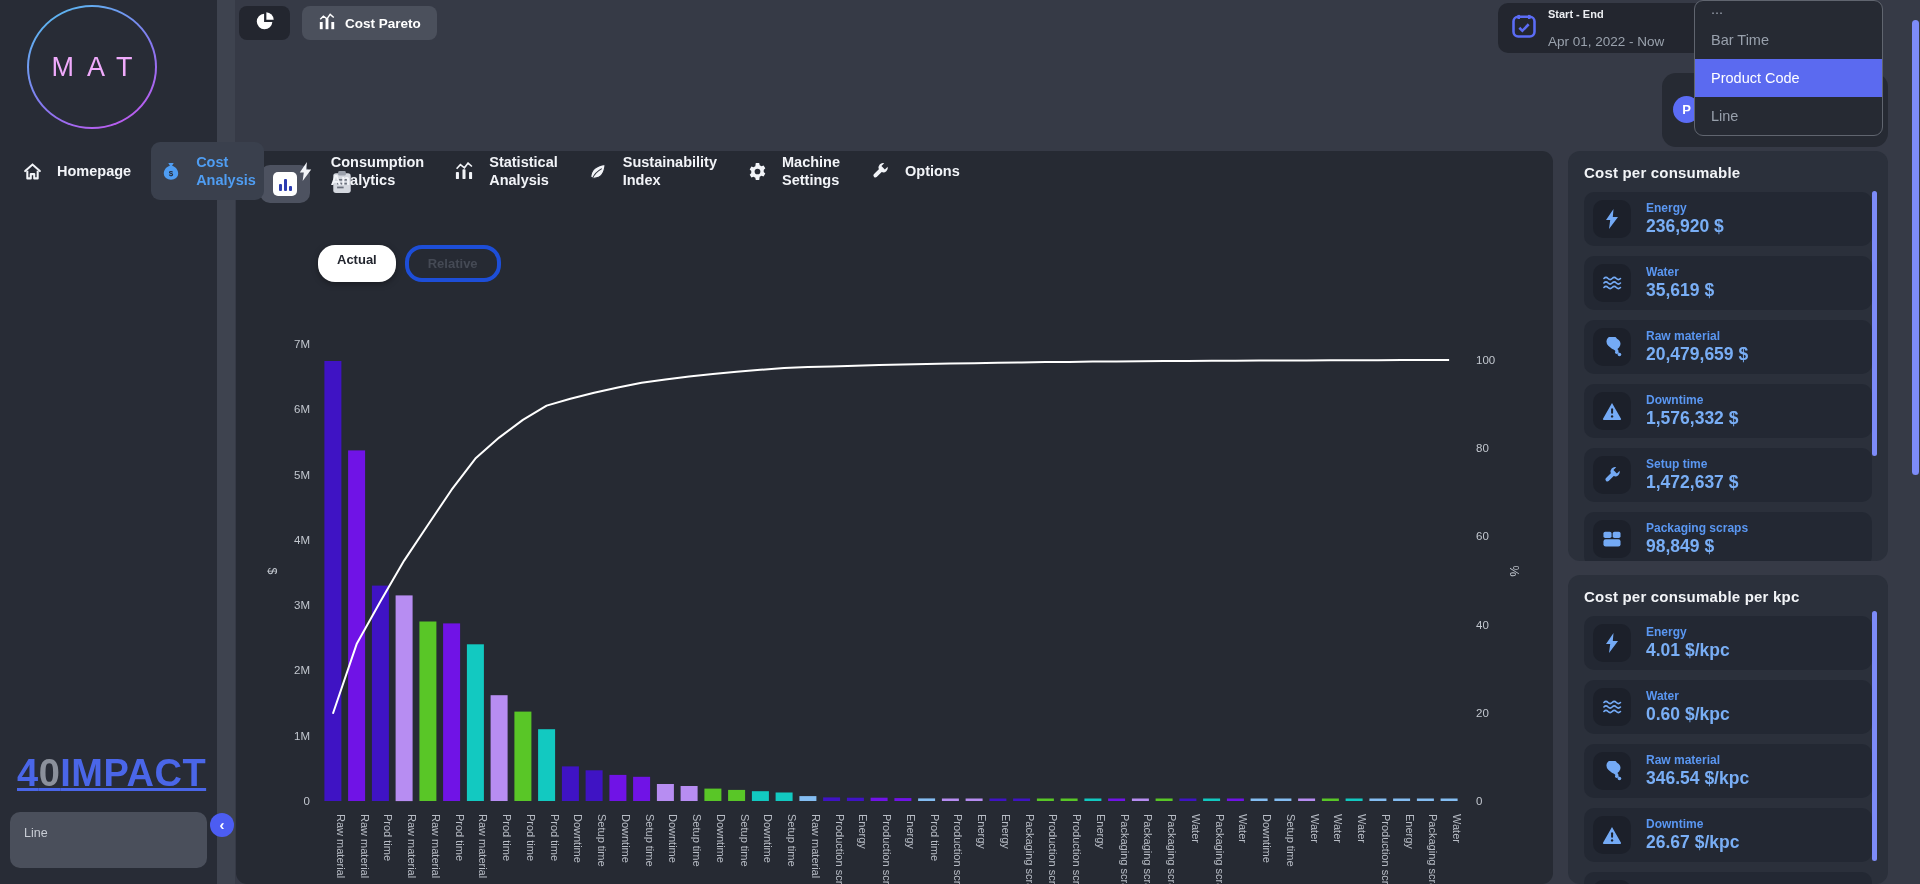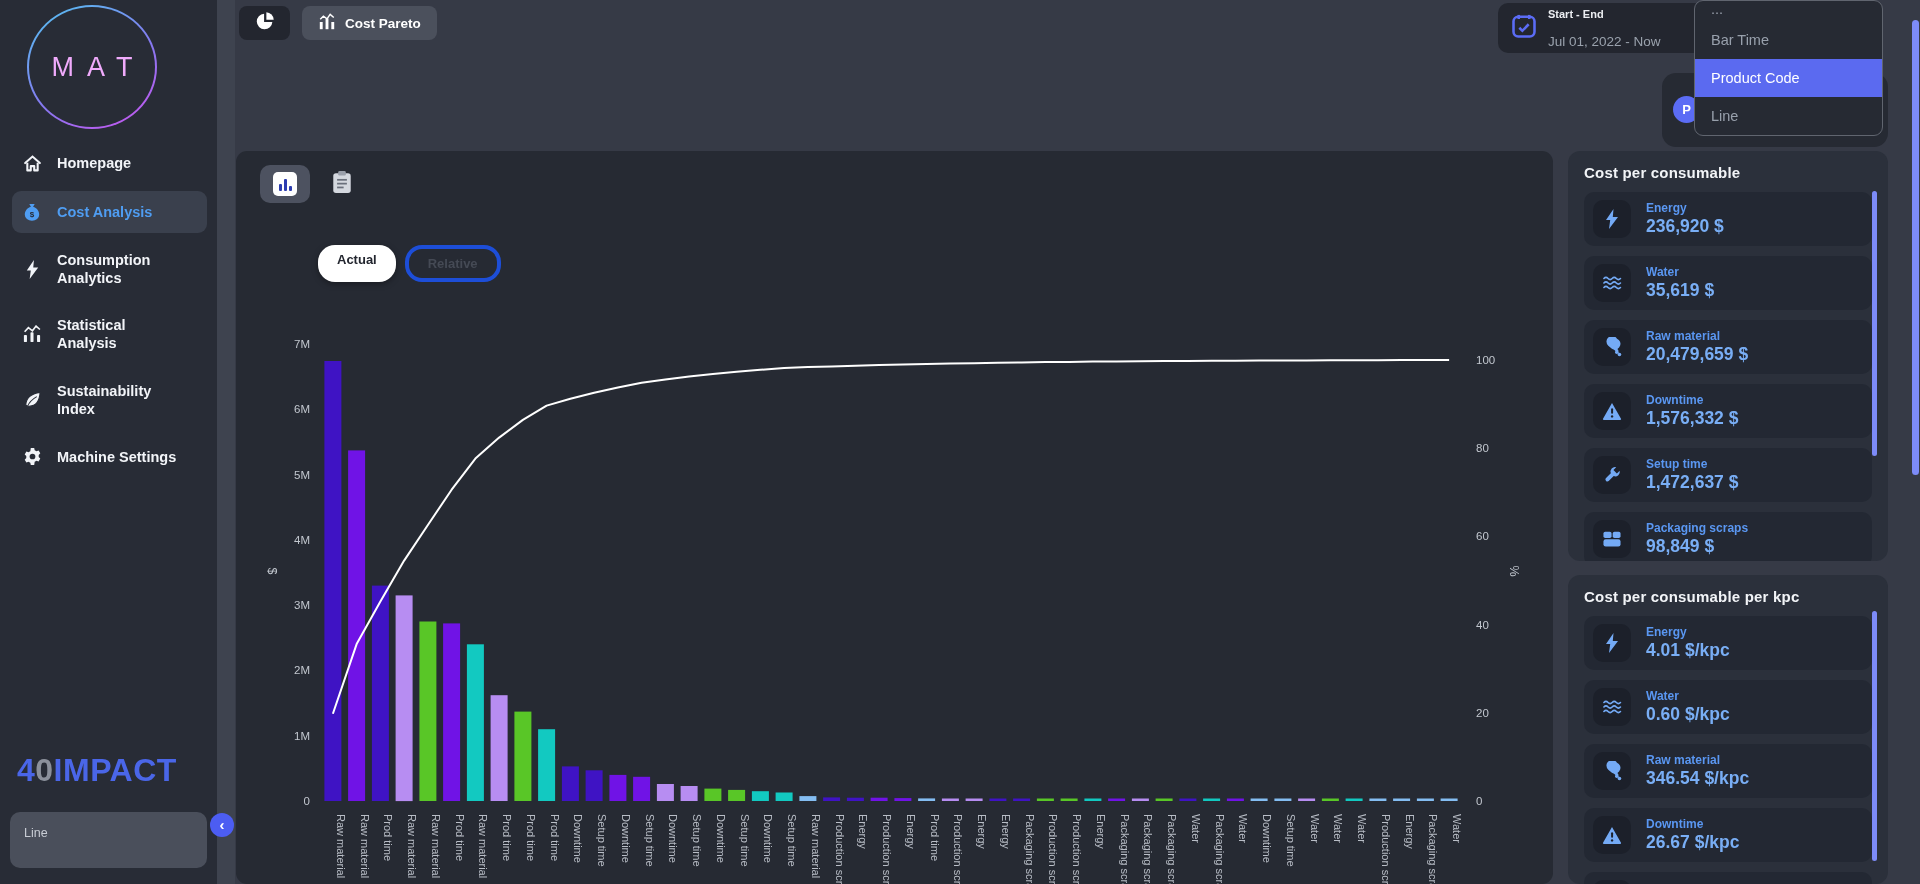--- a/index.html
+++ b/index.html
@@ -6,27 +6,27 @@
   *{box-sizing:border-box;font-family:"Liberation Sans","DejaVu Sans",sans-serif;}
   .app{position:relative;width:1920px;height:884px;overflow:hidden;background:#363a46;}
 
   
   .sidebar{position:absolute;left:0;top:0;width:217px;height:884px;background:#282c36;z-index:5;}
   .side-strip{position:absolute;left:217px;top:0;width:18px;height:884px;background:#3e434f;z-index:4;}
   .logo-ring{position:absolute;left:27px;top:5px;width:130px;height:124px;border-radius:50%;
     background:linear-gradient(150deg,#52c6f2 0%,#8579f0 55%,#cf52f0 100%);}
   .logo-inner{position:absolute;inset:2px;border-radius:50%;background:#282c36;display:flex;align-items:center;justify-content:center;}
   .logo-txt{color:#f0abfc;font-size:27px;font-weight:300;letter-spacing:13px;padding-left:13px;}
-  .nav{position:absolute;left:0;top:142px;width:217px;display:flex;flex-direction:column;}
+  .nav{position:absolute;left:0;top:142px;width:217px;display:flex;flex-direction:row;}
   .nav-item{display:flex;align-items:center;gap:15px;color:#f2f4f8;font-size:14.5px;font-weight:700;
     padding:11px 8px 11px 22px;margin-bottom:7px;cursor:pointer;line-height:1.25;}
   .nav-item .ic{width:20px;height:20px;flex:0 0 20px;display:flex;align-items:center;justify-content:center;color:#f2f4f8;}
   .nav-item.active{background:#3a404d;border-radius:9px;margin:0 10px 7px 12px;padding-left:10px;color:#4f9df2;}
   .nav-item.active .ic{color:#4f9df2;}
-  .brand{position:absolute;left:17px;top:752px;font-size:32px;font-weight:800;letter-spacing:.5px;color:#4a66e8;}
+  .brand{position:absolute;left:17px;top:752px;font-size:38px;font-weight:800;letter-spacing:.5px;color:#4a66e8;text-decoration:underline;}
   .brand .zero{color:#8b909b;}
   .line-box{position:absolute;left:10px;top:812px;width:197px;height:56px;background:#4a4f5b;border-radius:10px;padding:11px 14px;}
   .line-box span{color:#c9cdd5;font-size:12.5px;}
   .collapse-btn{position:absolute;left:210px;top:813px;width:24px;height:24px;border-radius:50%;background:#4c5df2;
     color:#fff;display:flex;align-items:center;justify-content:center;font-size:15px;font-weight:700;z-index:6;cursor:pointer;padding-bottom:2px;}
 
   
   .pie-btn{position:absolute;left:239px;top:6px;width:51px;height:34px;background:#23262f;border-radius:8px;
     display:flex;align-items:center;justify-content:center;cursor:pointer;}
   .pareto-tab{position:absolute;left:302px;top:6px;height:34px;background:#4b505c;border-radius:8px;
@@ -132,20 +132,28 @@
         </div>
         <div class="nav-item">
           <span class="ic">
             <svg width="19" height="19" viewBox="0 0 20 20">
               <path fill="currentColor" d="M8.2 1 h3.6 l.5 2.3 a7 7 0 0 1 1.9 1.1 l2.2-.8 1.8 3.1-1.7 1.6 a7 7 0 0 1 0 2.2 l1.7 1.6-1.8 3.1-2.2-.8 a7 7 0 0 1 -1.9 1.1 L11.8 19 H8.2 l-.5-2.3 a7 7 0 0 1 -1.9-1.1 l-2.2.8-1.8-3.1 1.7-1.6 a7 7 0 0 1 0-2.2 L1.8 7.9 3.6 4.8 l2.2.8 a7 7 0 0 1 1.9-1.1 Z"></path>
               <circle cx="10" cy="10" r="3" fill="#282c36"></circle>
             </svg>
           </span>
           <span style="max-width: 130px;">Machine Settings</span>
         </div>
+        <div class="nav-item">
+          <span class="ic">
+            <svg width="18" height="18" viewBox="0 0 20 20">
+              <path fill="currentColor" d="M18.5 5.2 a5 5 0 0 1 -6.6 6 L6.3 16.8 a2.3 2.3 0 0 1 -3.2 -3.2 L8.7 8 a5 5 0 0 1 6 -6.6 L11.6 4.5 l3.8 3.8 Z"></path>
+            </svg>
+          </span>
+          <span style="max-width: 130px;">Options</span>
+        </div>
       </div>
     <div class="brand"><span>4</span><span class="zero">0</span><span>IMPACT</span></div>
     <div class="line-box">
       <span>Line</span>
     </div>
   </div>
   <div class="side-strip"></div>
   <div class="collapse-btn">‹</div>
 
   <div class="pie-btn">
@@ -174,21 +182,21 @@
     <span>
       <svg width="28" height="28" viewBox="0 0 24 24">
           <rect x="3" y="4" width="18" height="17" rx="4" fill="none" stroke="#5b6cf5" stroke-width="2.2"></rect>
           <line x1="7.5" y1="2.5" x2="7.5" y2="6" stroke="#5b6cf5" stroke-width="2.2"></line>
           <line x1="16.5" y1="2.5" x2="16.5" y2="6" stroke="#5b6cf5" stroke-width="2.2"></line>
           <path d="M8 13.5 l2.6 2.6 L16 10.5" stroke="#5b6cf5" stroke-width="2.2" fill="none"></path>
         </svg>
     </span>
     <span class="date-texts">
       <span class="date-label">Start - End</span>
-      <span class="date-value">Jul 01, 2022 - Now</span>
+      <span class="date-value">Apr 01, 2022 - Now</span>
     </span>
   </div>
 
   <div class="p-card">
     <div class="p-circle">P</div>
   </div>
 
   <div class="dropdown" id="dropdown">
       <div class="dd-item partial">...</div>
       <div class="dd-item">Bar Time</div>

